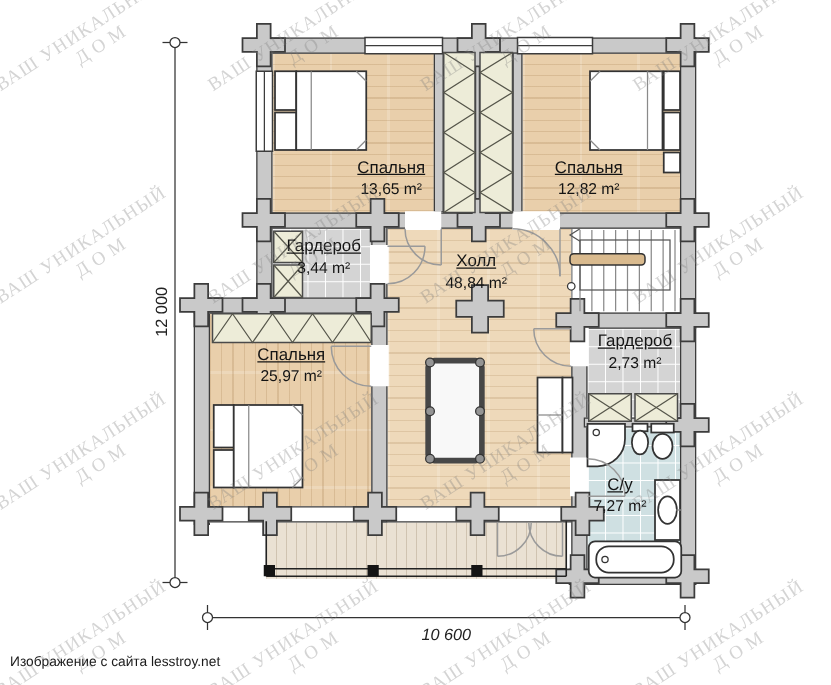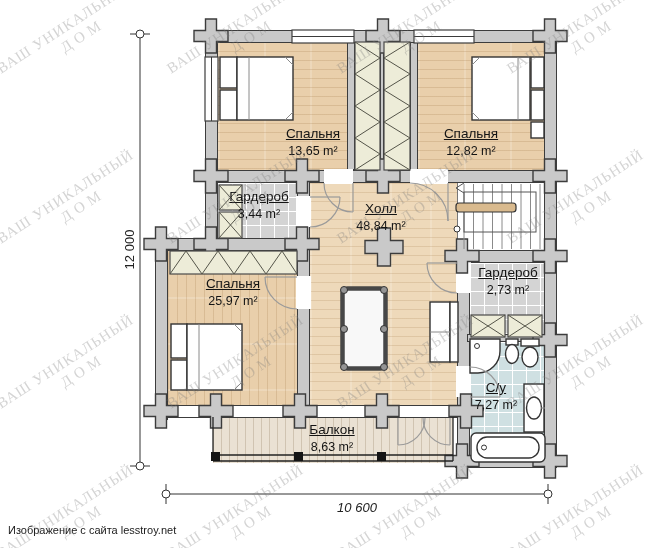--- a/index.html
+++ b/index.html
@@ -327,24 +327,20 @@
     <span class="rarea">25,97 m²</span>
   </div>
   <div class="room-label" style="left:508px;top:264px">
     <span class="rname">Гардероб</span>
     <span class="rarea">2,73 m²</span>
   </div>
   <div class="room-label" style="left:496px;top:379px">
     <span class="rname">С/у</span>
     <span class="rarea">7,27 m²</span>
   </div>
-  <div class="room-label" style="left:332px;top:421px">
-    <span class="rname">Балкон</span>
-    <span class="rarea">8,63 m²</span>
-  </div>
 
   <div class="dim-label" id="dim-height-label">12 000</div>
   <div class="dim-label" id="dim-width-label">10 600</div>
 
   <div id="credit">Изображение с сайта lesstroy.net</div>
 
   <div id="watermarks">
       <div class="wm" style="left: 70px; top: 45px;"><span>ВАШ УНИКАЛЬНЫЙ</span><span class="l2">ДОМ</span></div>
       <div class="wm" style="left: 240px; top: 45px;"><span>ВАШ УНИКАЛЬНЫЙ</span><span class="l2">ДОМ</span></div>
       <div class="wm" style="left: 410px; top: 45px;"><span>ВАШ УНИКАЛЬНЫЙ</span><span class="l2">ДОМ</span></div>

